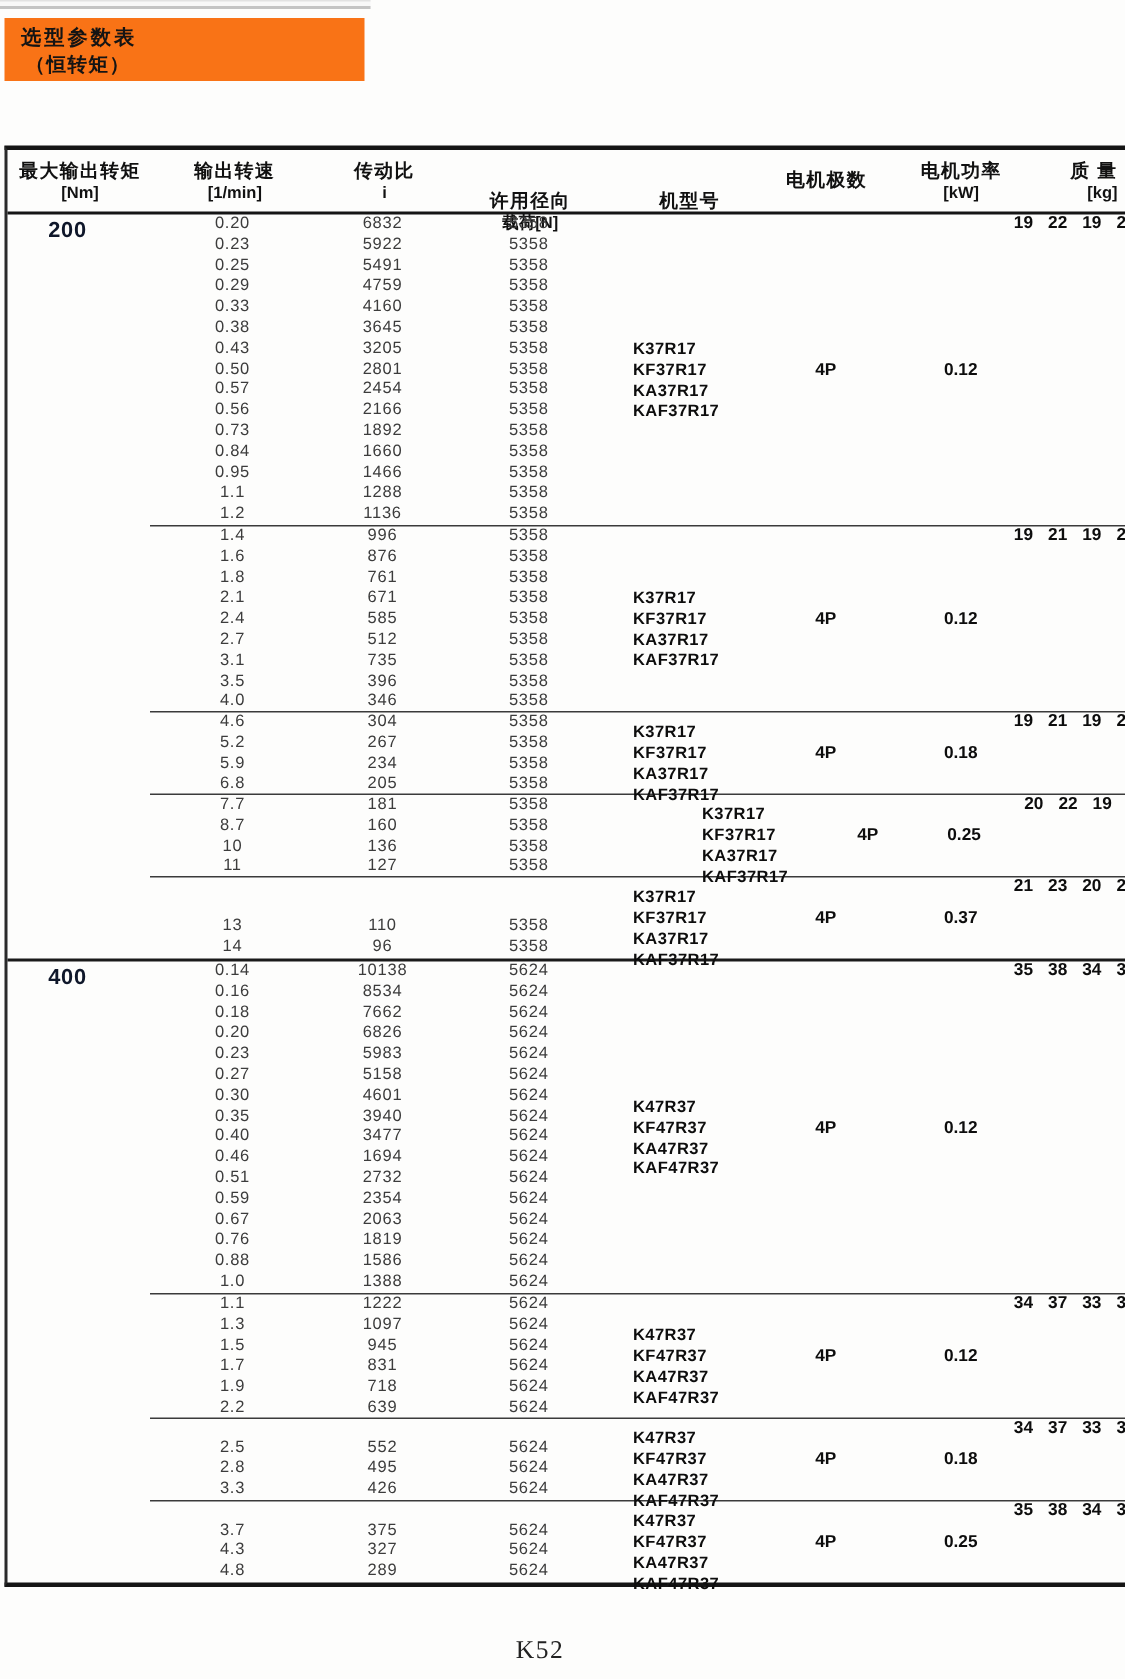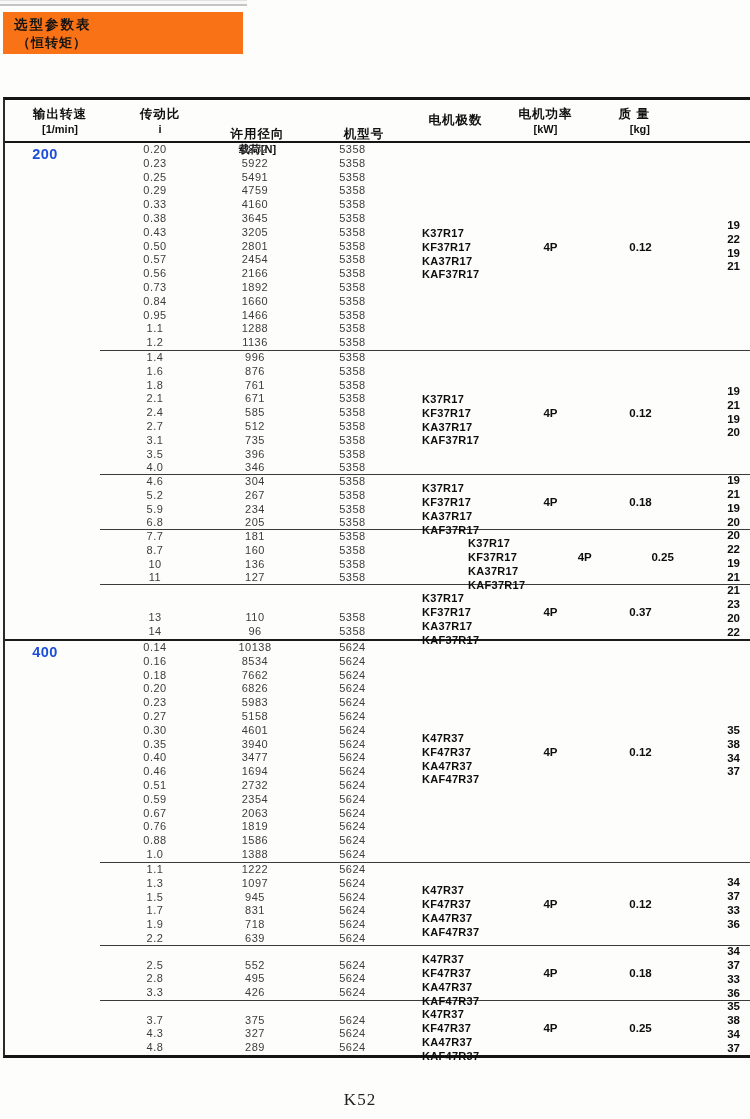--- a/index.html
+++ b/index.html
@@ -47,21 +47,21 @@
   .hw-model  { width:108px;margin-top:28px; }
   .hw-poles  { width:75px; }
   .hw-power  { width:105px; }
   .hw-mass   { width:57px; align-items:flex-end; padding-right:5px; }
 
   .table-section { display:flex; }
   .table-section + .table-section { border-top:2px solid #1a1a1a; }
   .torque-col { width:97px; }
   .torque-value {
     font-size:14.5px; font-weight:bold; letter-spacing:0.5px;
-    text-align:center; width:80px; padding-top:3px; color:#1d4ed8;
+    text-align:center; width:80px; padding-top:3px; color:#0f172a;
   }
   .blocks { width:650px; }
   .block { display:flex; }
   .block + .block { border-top:1.5px solid #3b3b3b; }
 
   .data-rows { width:305px; display:flex; flex-direction:column; }
   .data-rows.center { justify-content:flex-start; }
   .data-rows.spread { justify-content:flex-end; }
   .data-rows.end    { justify-content:flex-end; }
   .data-row { display:grid; grid-template-columns:110px 90px 105px; height:13.8px; }
@@ -73,21 +73,21 @@
   .model-cell {
     height:13.8px; line-height:13.8px; font-size:11px; font-weight:bold;
     padding-left:17px; letter-spacing:0.3px; color:#0d0d0d; white-space:nowrap;
   }
   .poles-col, .power-col {
     display:flex; align-items:center; justify-content:center;
     font-size:11.5px; font-weight:bold; color:#0d0d0d;
   }
   .poles-col { width:75px; }
   .power-col { width:105px; }
-  .mass-col { width:57px; display:flex; flex-direction:column; justify-content:center; }
+  .mass-col { width:57px; display:flex; flex-direction:row; justify-content:center; }
   .mass-cell {
     height:13.8px; line-height:13.8px; font-size:11.5px; font-weight:bold;
     text-align:right; padding-right:10px; color:#0d0d0d;
   }
   .page-number {
     position:absolute; left:0; top:1090px; width:720px;
     text-align:center; font-family:"Liberation Serif","DejaVu Serif",serif;
     font-size:17px; color:#222; letter-spacing:1px;
   }
 </style>
@@ -96,20 +96,24 @@
 
 <div class="top-strip"></div>
 
 <div class="title-box">
   <div class="title-line1">选型参数表</div>
   <div class="title-line2">（恒转矩）</div>
 </div>
 
 <div class="ptable">
   <div class="thead">
+    <div class="hcell hw-torque">
+      <span class="hl1">最大输出转矩</span>
+      <span class="hl2">[Nm]</span>
+    </div>
     <div class="hcell hw-speed">
       <span class="hl1">输出转速</span>
       <span class="hl2">[1/min]</span>
     </div>
     <div class="hcell hw-ratio">
       <span class="hl1">传动比</span>
       <span class="hl2">i</span>
     </div>
     <div class="hcell hw-load">
       <span class="hl1">许用径向</span>

